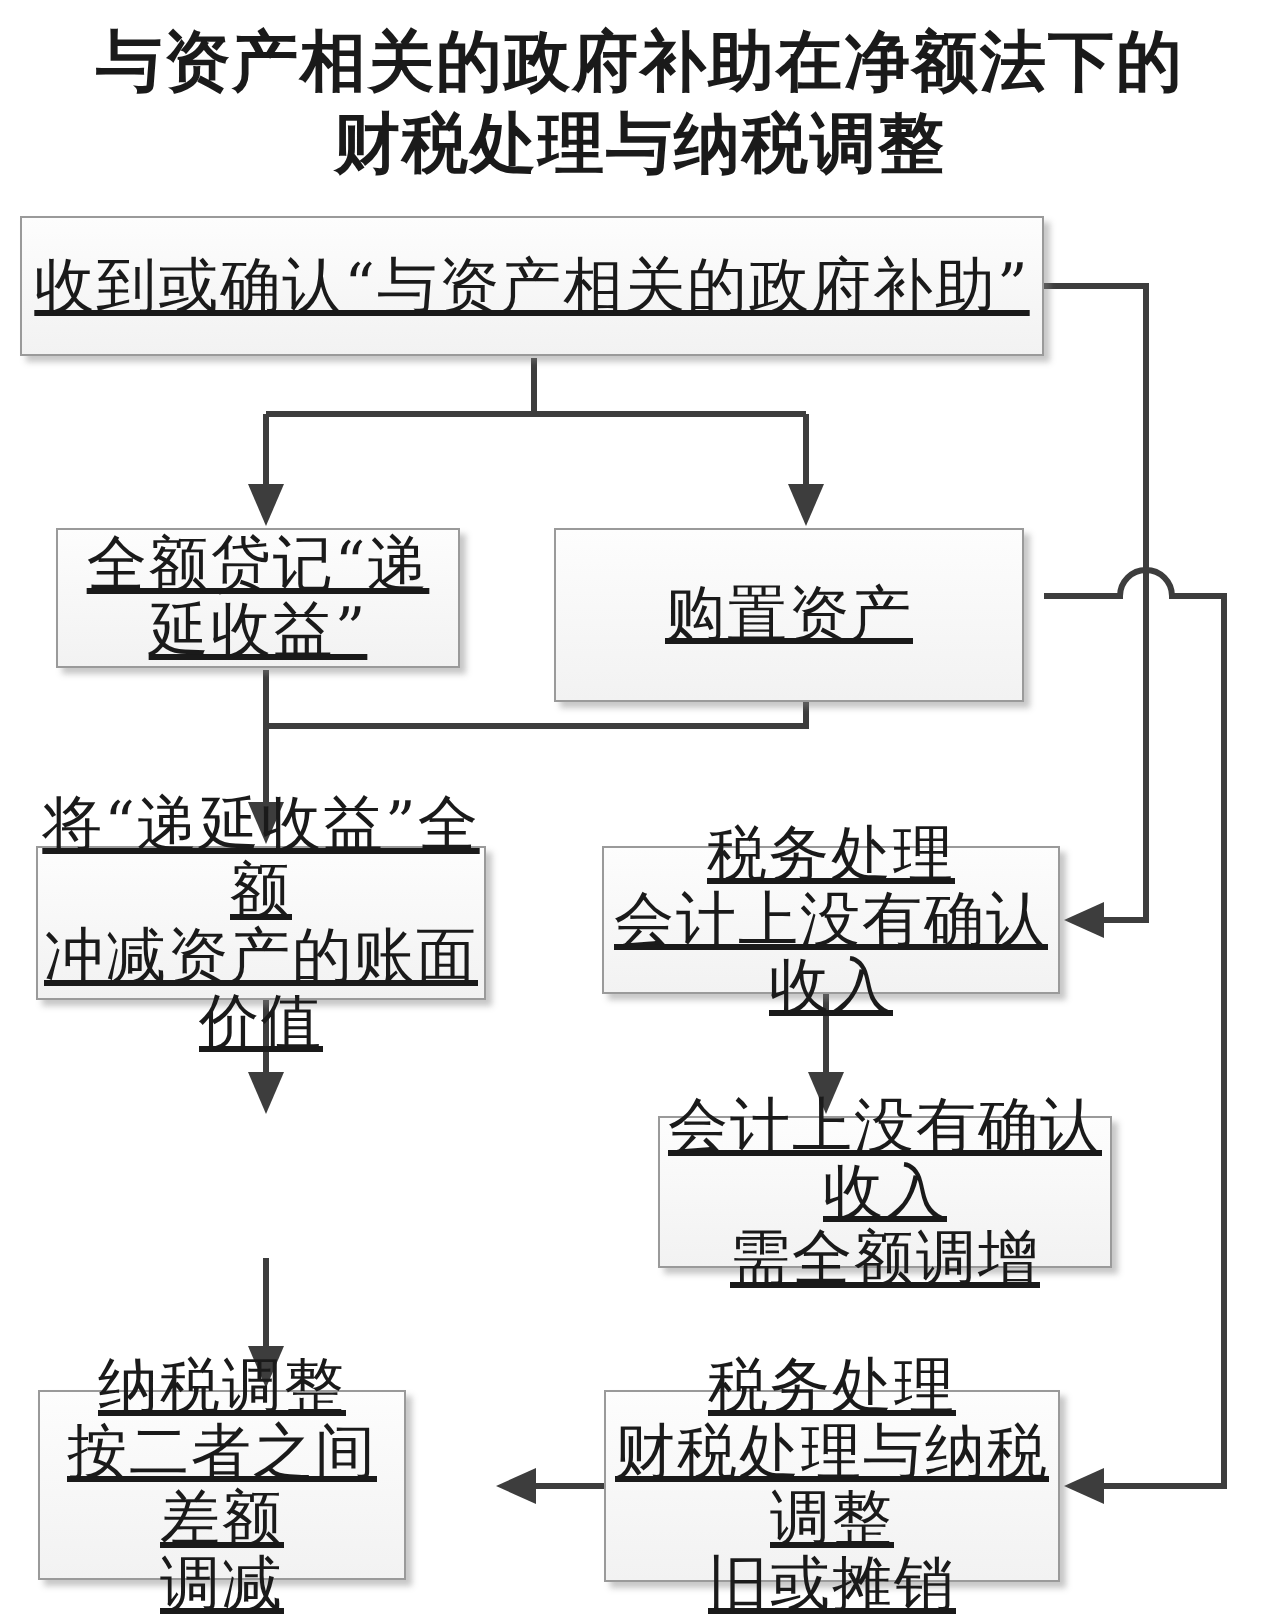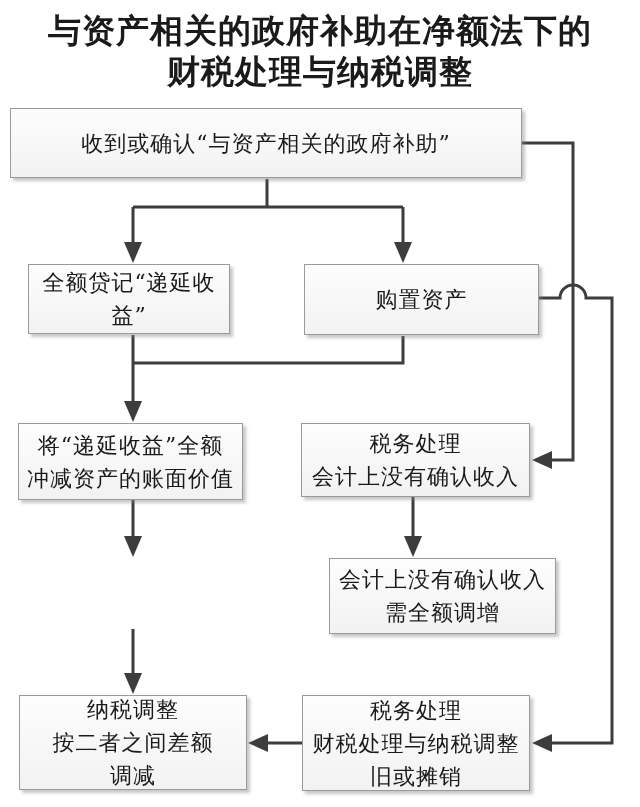--- a/index.html
+++ b/index.html
@@ -16,30 +16,30 @@
   }
   svg.wires{position:absolute;left:0;top:0;width:640px;height:807px;}
   .connector{stroke:var(--line);stroke-width:3;fill:none;}
   .arrow{fill:var(--line);stroke:none;}
   .node{
     position:absolute;display:flex;flex-direction:column;justify-content:center;
     align-items:center;text-align:center;
     border:1px solid var(--box-border);
     background:linear-gradient(to bottom,var(--box-fill-top),var(--box-fill-bottom));
     box-shadow:3px 3px 3px rgba(130,130,130,.45);
-    font-size:22px;line-height:33px;letter-spacing:1px;
+    font-size:30px;line-height:33px;letter-spacing:1px;text-decoration:underline;
   }
   .b1{left:10px;top:108px;width:512px;height:70px;}
   .b2{left:28px;top:264px;width:202px;height:70px;}
-  .b3{left:304px;top:264px;width:235px;height:71px;}
+  .b3{left:277px;top:264px;width:235px;height:87px;}
   .b4{left:18px;top:423px;width:225px;height:77px;}
   .b5{left:301px;top:423px;width:229px;height:74px;}
   .b6{left:16px;top:558px;width:232px;height:71px;}
   .b7{left:301px;top:558px;width:227px;height:76px;margin-left:28px;}
-  .b8{left:19px;top:695px;width:228px;height:95px;}
+  .b8{left:19px;top:695px;width:184px;height:95px;}
   .b9{left:302px;top:695px;width:228px;height:96px;}
 </style>
 </head>
 <body>
 
 <div class="stage">
 
   <div class="title">
     <div>与资产相关的政府补助在净额法下的</div>
     <div>财税处理与纳税调整</div>

